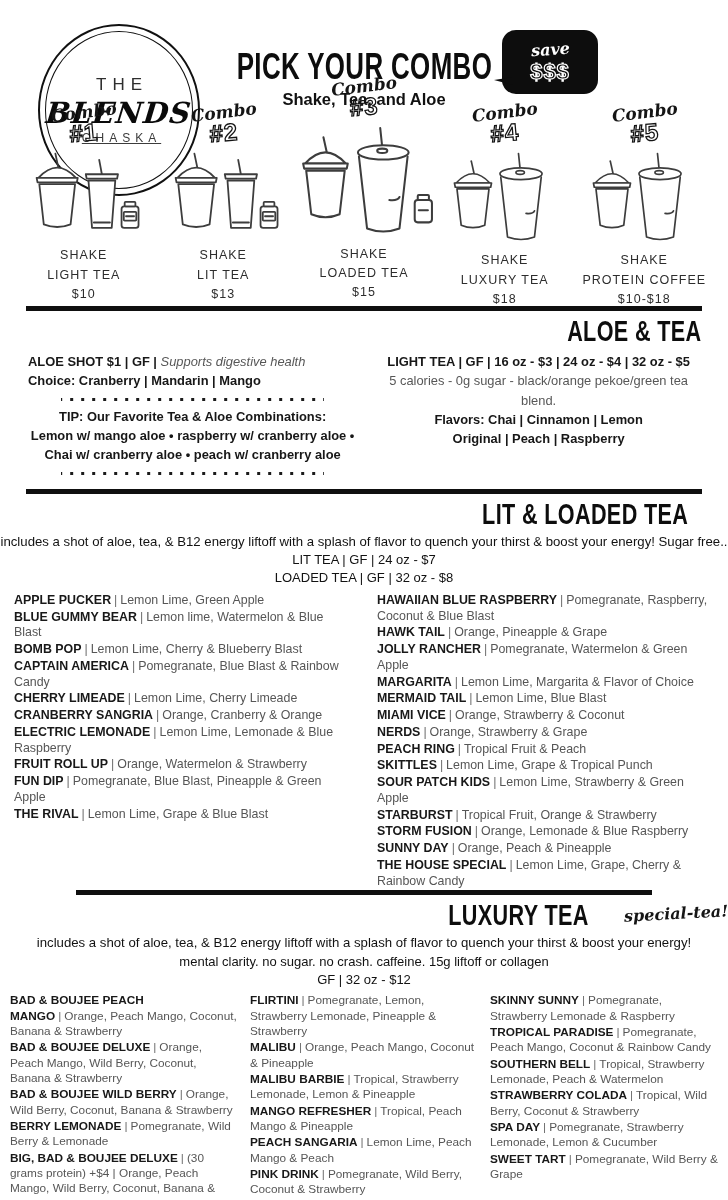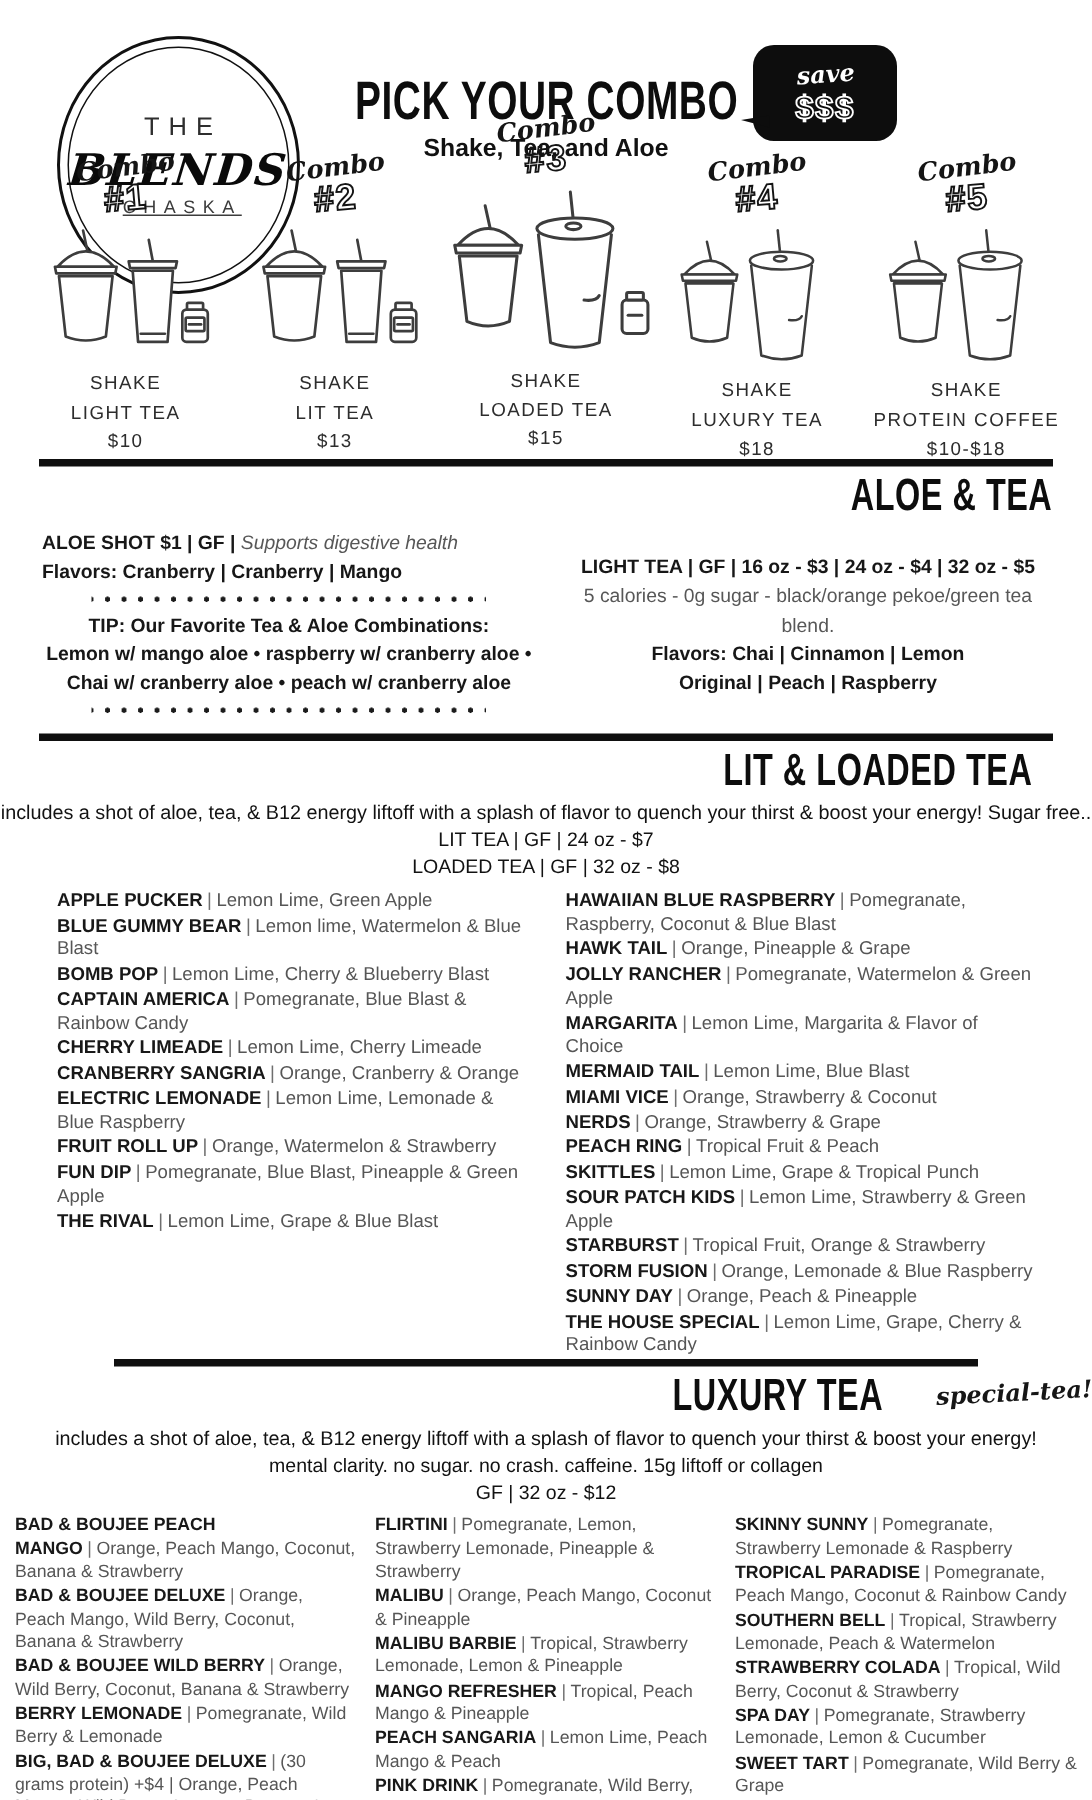--- a/index.html
+++ b/index.html
@@ -57,34 +57,34 @@
   .rule.narrow { margin:0 76px; }
   h2 { text-align:right; margin:3px 0 2px; }
   h2 .condensed { font-size:30px; }
   .script-note { font-family:"DejaVu Serif", serif; font-style:italic; font-weight:700;
                  font-size:16px; color:#161616; transform:rotate(-3deg); display:inline-block; margin-left:8px; vertical-align:6px; }
 
   .lead { text-align:center; font-weight:400; font-size:13px; line-height:1.38; color:#121212; }
   .lead.first { font-size:13.2px; }
 
   
-  .aloe-cols { display:flex; gap:20px; padding:2px 28px 8px;align-items:center; }
+  .aloe-cols { display:flex; gap:20px; padding:2px 28px 8px; }
   .aloe-left { flex:1.02; }
   .aloe-right { flex:1; text-align:center; }
   .line { font-size:12.9px; line-height:1.5; }
   .line.bold { font-weight:700; color:#171717; }
   .line.center { text-align:center; }
   .gray { color:#575757; }
   .italic { font-style:italic; }
   .dots { height:5px; width:80%; margin:6px auto 5px;
           background-image:radial-gradient(circle, #1b1b1b 1.6px, transparent 1.8px);
           background-size:11px 5px; background-repeat:repeat-x; background-position:center; }
 
   
-  .cols-2 { display:flex; gap:26px; padding:6px 38px 0; }
+  .cols-2 { display:flex; gap:26px; padding:6px 14px 0; }
   .cols-3 { display:flex; gap:12px; padding:5px 10px 0; }
   .col { flex:1; }
   .item { margin-bottom:1px; }
   .cols-2 .item { font-size:12.4px; line-height:1.27; }
   .cols-3 .item { font-size:11.8px; line-height:1.3; }
   .item-name { font-weight:700; color:#181818; }
   .sep { color:#6e6e6e; padding:0 3px; font-weight:400; }
   .item-desc { color:#565656; }
 
   svg .sk { fill:#ffffff; stroke:#3d3d3d; stroke-width:2; stroke-linecap:round; stroke-linejoin:round; }
@@ -265,21 +265,21 @@
       </div>
     </div>
 </div>
 
 <section>
   <div class="rule"></div>
   <h2><span class="condensed">ALOE &amp; TEA</span></h2>
   <div class="aloe-cols">
     <div class="aloe-left">
       <div class="line"><b class="item-name">ALOE SHOT $1 | GF |</b> <span class="gray italic">Supports digestive health</span></div>
-      <div class="line bold">Flavors: Cranberry | Cranberry | Mango</div>
+      <div class="line bold">Choice: Cranberry | Mandarin | Mango</div>
       <div class="dots"></div>
       <div class="line bold center">TIP: Our Favorite Tea &amp; Aloe Combinations:</div>
       <div class="line bold center">Lemon w/ mango aloe • raspberry w/ cranberry aloe •</div>
       <div class="line bold center">Chai w/ cranberry aloe • peach w/ cranberry aloe</div>
       <div class="dots"></div>
     </div>
     <div class="aloe-right">
       <div class="line bold">LIGHT TEA | GF | 16 oz - $3 | 24 oz - $4 | 32 oz - $5</div>
       <div class="line gray">5 calories - 0g sugar - black/orange pekoe/green tea blend.</div>
       <div class="line bold">Flavors: Chai | Cinnamon | Lemon</div>

